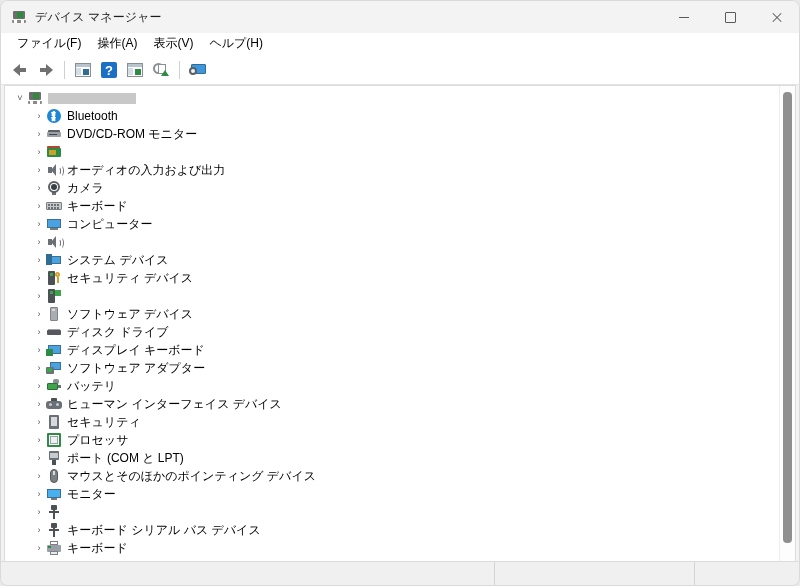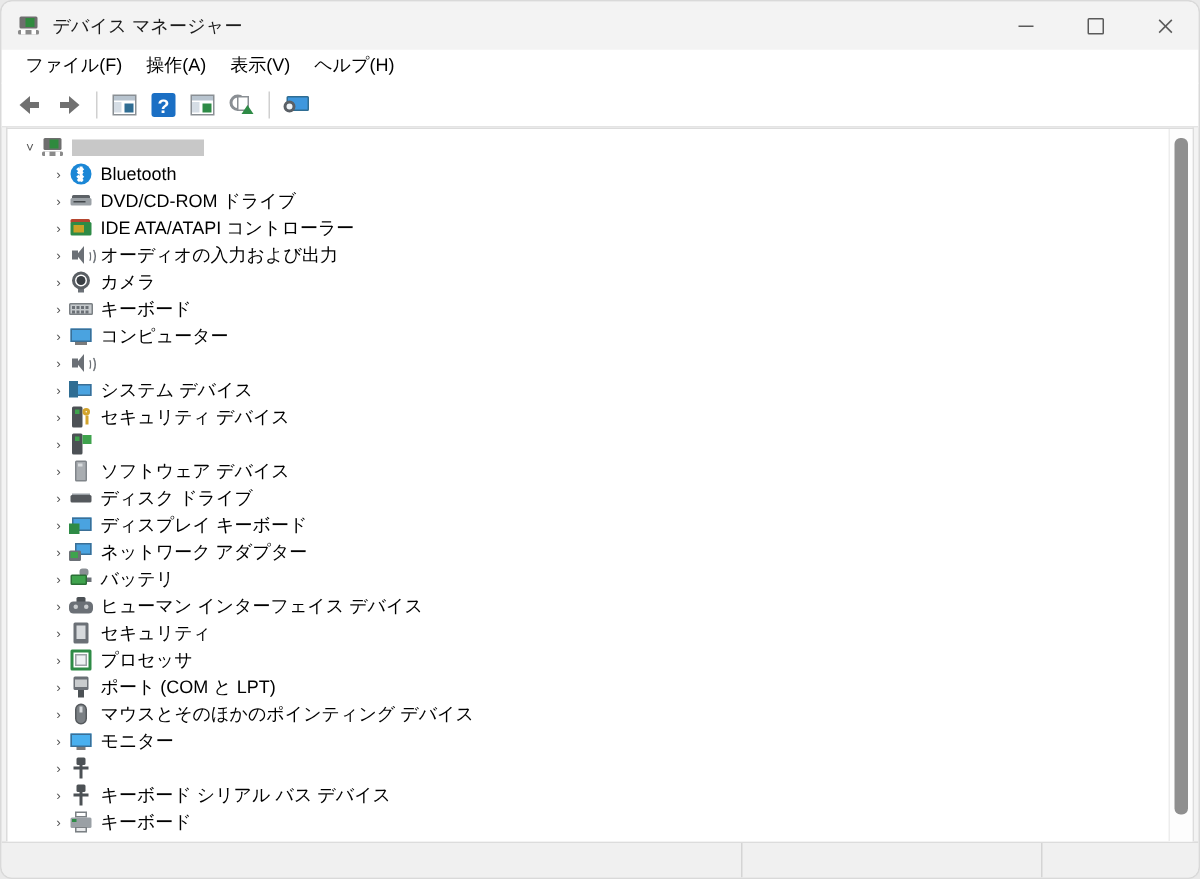--- a/index.html
+++ b/index.html
@@ -750,33 +750,32 @@
 
       <div class="row depth1">
         <div class="chev">›</div>
         <div class="node-icon">
           <div class="ico ic-dvd">
               <div class="top"></div>
               <div class="slab"></div>
               <div class="slot"></div>
             </div>
         </div>
-        <div class="row-label">DVD/CD-ROM ドライブ</div>
+        <div class="row-label">DVD/CD-ROM モニター</div>
       </div>
 
       <div class="row depth1">
         <div class="chev">›</div>
         <div class="node-icon">
           <div class="ico ic-ide">
               <div class="red"></div>
               <div class="card"></div>
               <div class="chip"></div>
             </div>
         </div>
-        <div class="row-label">IDE ATA/ATAPI コントローラー</div>
       </div>
 
       <div class="row depth1">
         <div class="chev">›</div>
         <div class="node-icon">
           <div class="ico ic-spk">
               <div class="box"></div>
               <div class="cone"></div>
             <div class="w1"></div>
               <div class="w2"></div>
@@ -908,21 +907,21 @@
 
       <div class="row depth1">
         <div class="chev">›</div>
         <div class="node-icon">
           <div class="ico ic-net">
               <div class="scr"></div>
               <div class="plug"></div>
               <div class="plug2"></div>
             </div>
         </div>
-        <div class="row-label">ネットワーク アダプター</div>
+        <div class="row-label">ソフトウェア アダプター</div>
       </div>
 
       <div class="row depth1">
         <div class="chev">›</div>
         <div class="node-icon">
           <div class="ico ic-bat">
               <div class="plug"></div>
               <div class="body"></div>
               <div class="tip"></div>
             </div>

